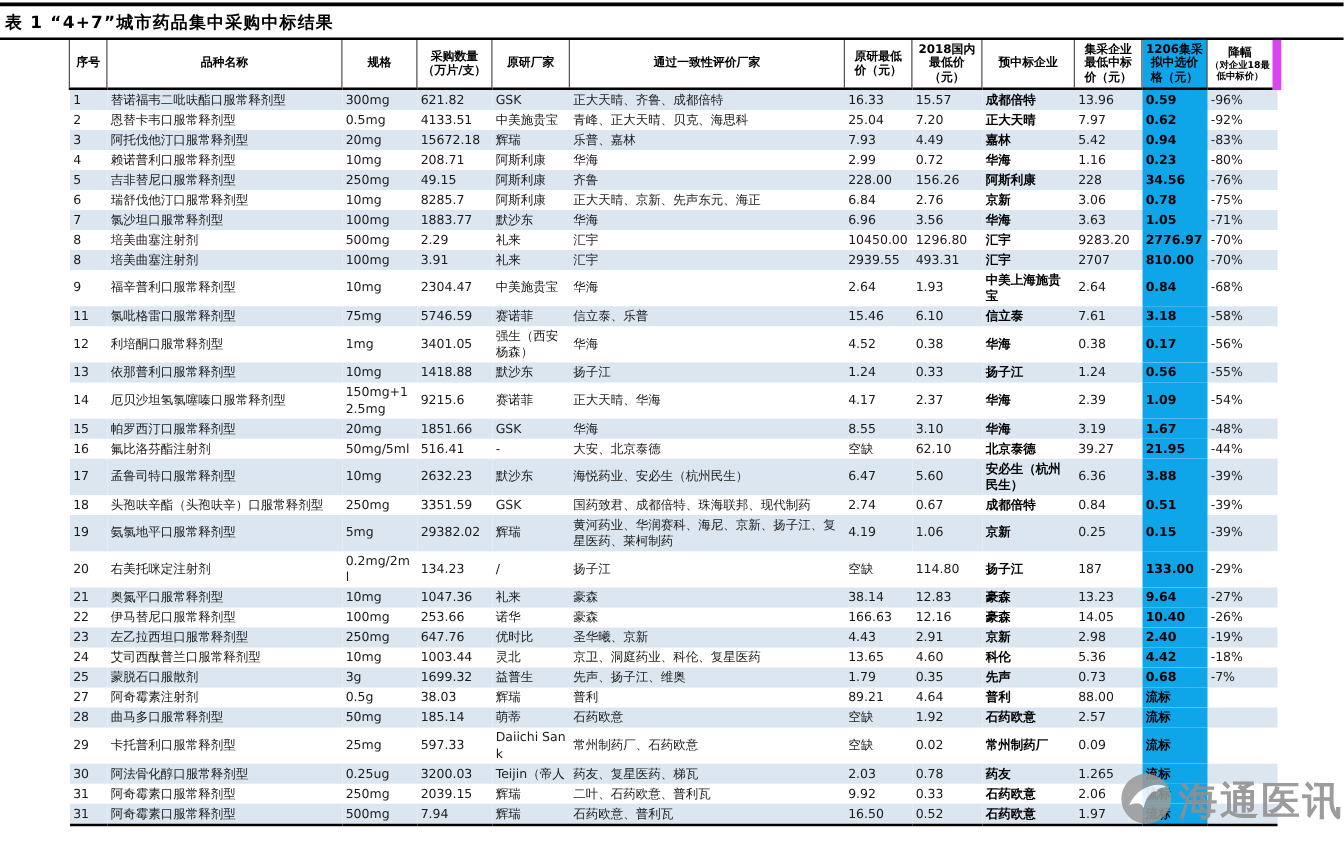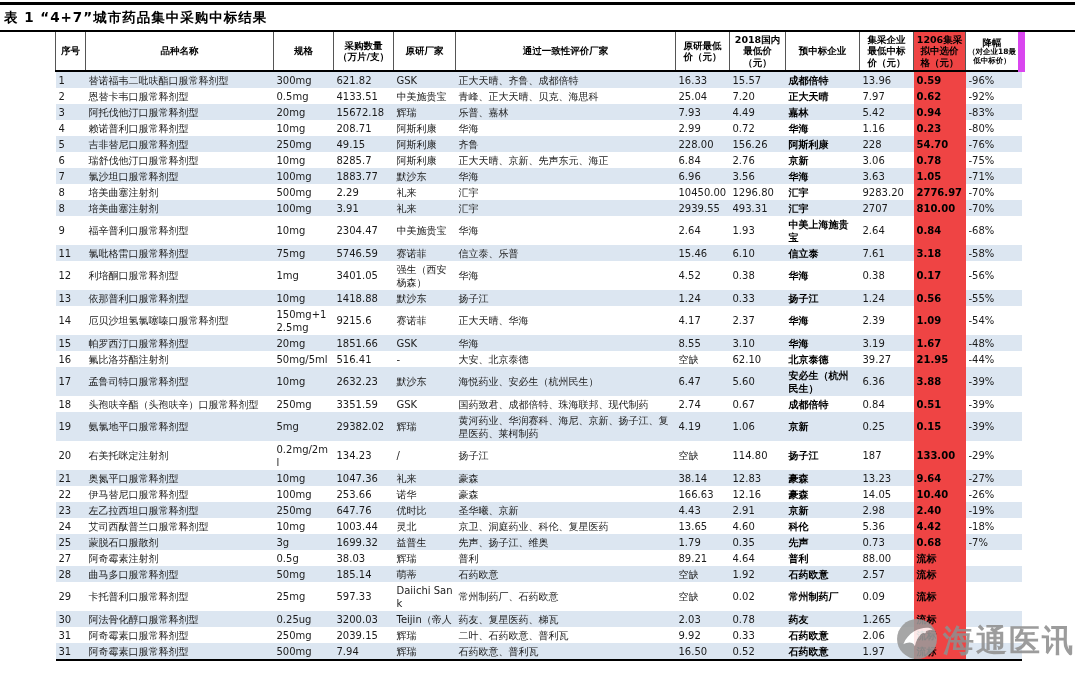--- a/index.html
+++ b/index.html
@@ -16,21 +16,21 @@
     font-size:9.5px;font-weight:bold;text-align:center;vertical-align:middle;
     padding:2px 1px;line-height:1.2;color:#000;
   }
   thead th:first-child{border-left:1px solid #555;}
   thead th:last-child{border-right:7px solid #d946ef;}
   tbody td{
     font-size:10px;line-height:1.3;padding:1.5px 3px;vertical-align:middle;
     word-break:break-all;color:#1a1a1a;
   }
   tbody tr:nth-child(odd){background:#dce6f1;}
-  th.hl,td.hl{background:#ef4444;}
+  th.hl,td.hl{background:#0ea5e9;}
   td.b{font-weight:bold;color:#000;}
   .sub{display:block;font-size:7.5px;line-height:1.15;font-weight:bold;}
   .watermark{
     position:absolute;right:0;bottom:16px;display:flex;align-items:center;gap:5px;
     opacity:0.88;pointer-events:none;
   }
   .watermark .wm-text{font-size:31px;font-weight:bold;color:#8f8f8f;letter-spacing:2px;}
 </style>
 </head>
 <body>
@@ -131,21 +131,21 @@
         <td>5</td>
         <td>吉非替尼口服常释剂型</td>
         <td>250mg</td>
         <td>49.15</td>
         <td>阿斯利康</td>
         <td>齐鲁</td>
         <td>228.00</td>
         <td>156.26</td>
         <td class="b">阿斯利康</td>
         <td>228</td>
-        <td class="hl b">54.70</td>
+        <td class="hl b">34.56</td>
         <td>-76%</td>
       </tr>
       <tr>
         <td>6</td>
         <td>瑞舒伐他汀口服常释剂型</td>
         <td>10mg</td>
         <td>8285.7</td>
         <td>阿斯利康</td>
         <td>正大天晴、京新、先声东元、海正</td>
         <td>6.84</td>

